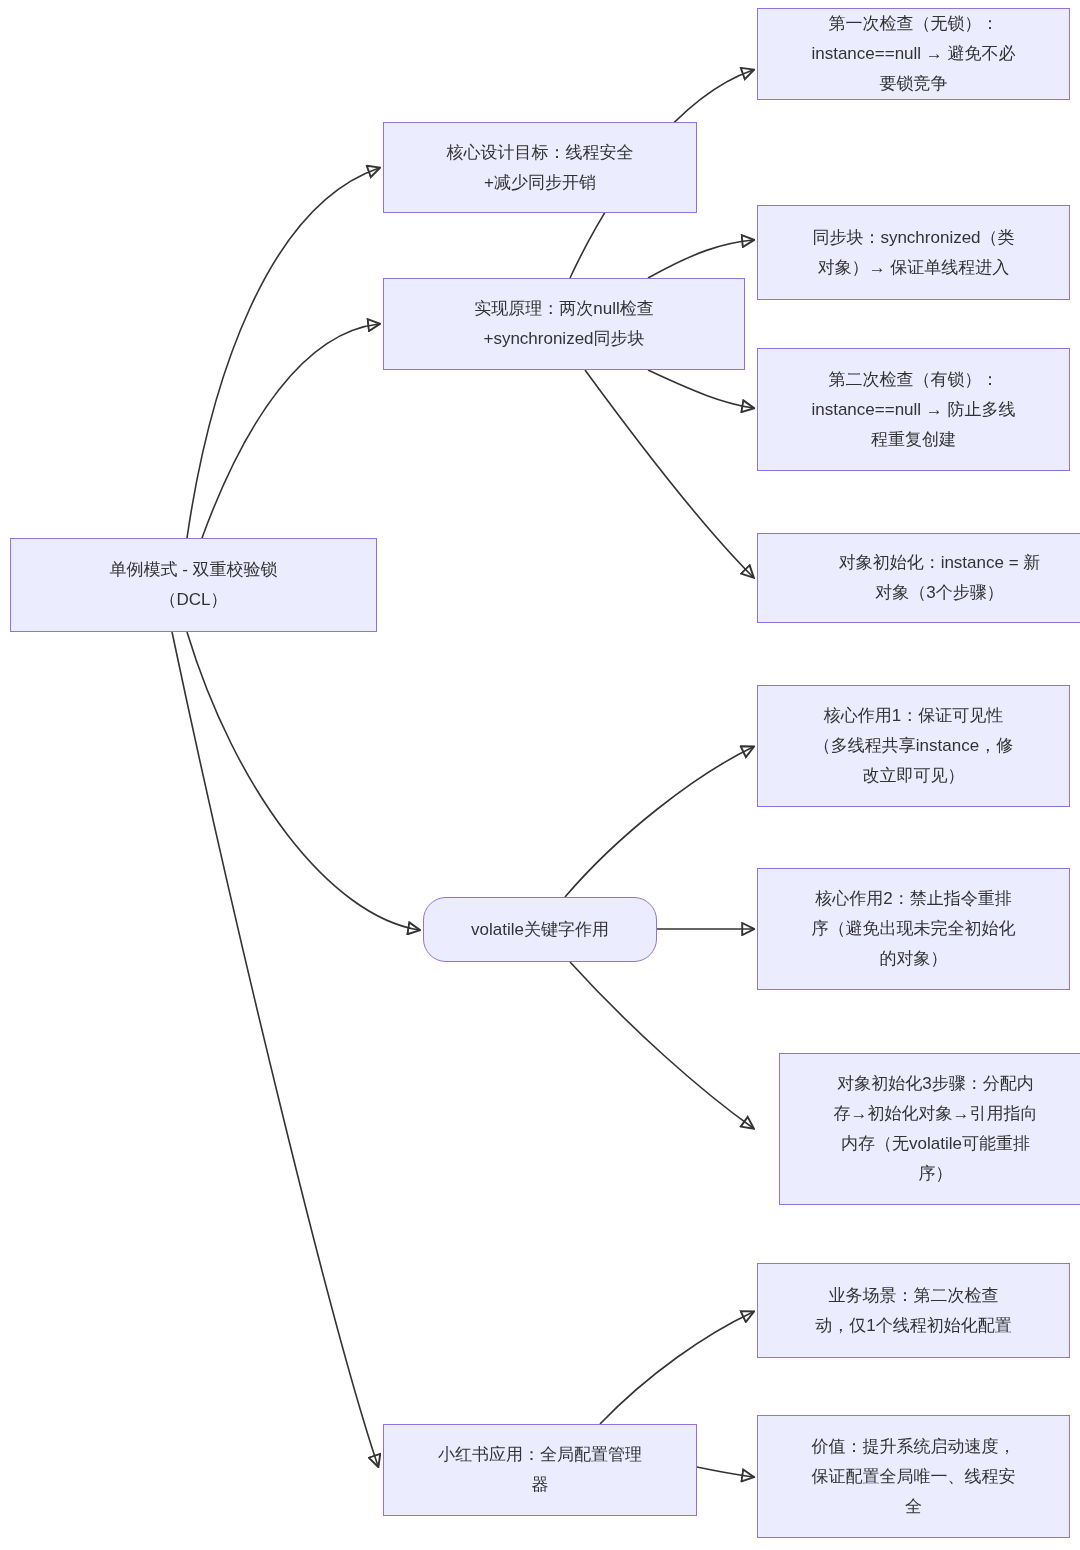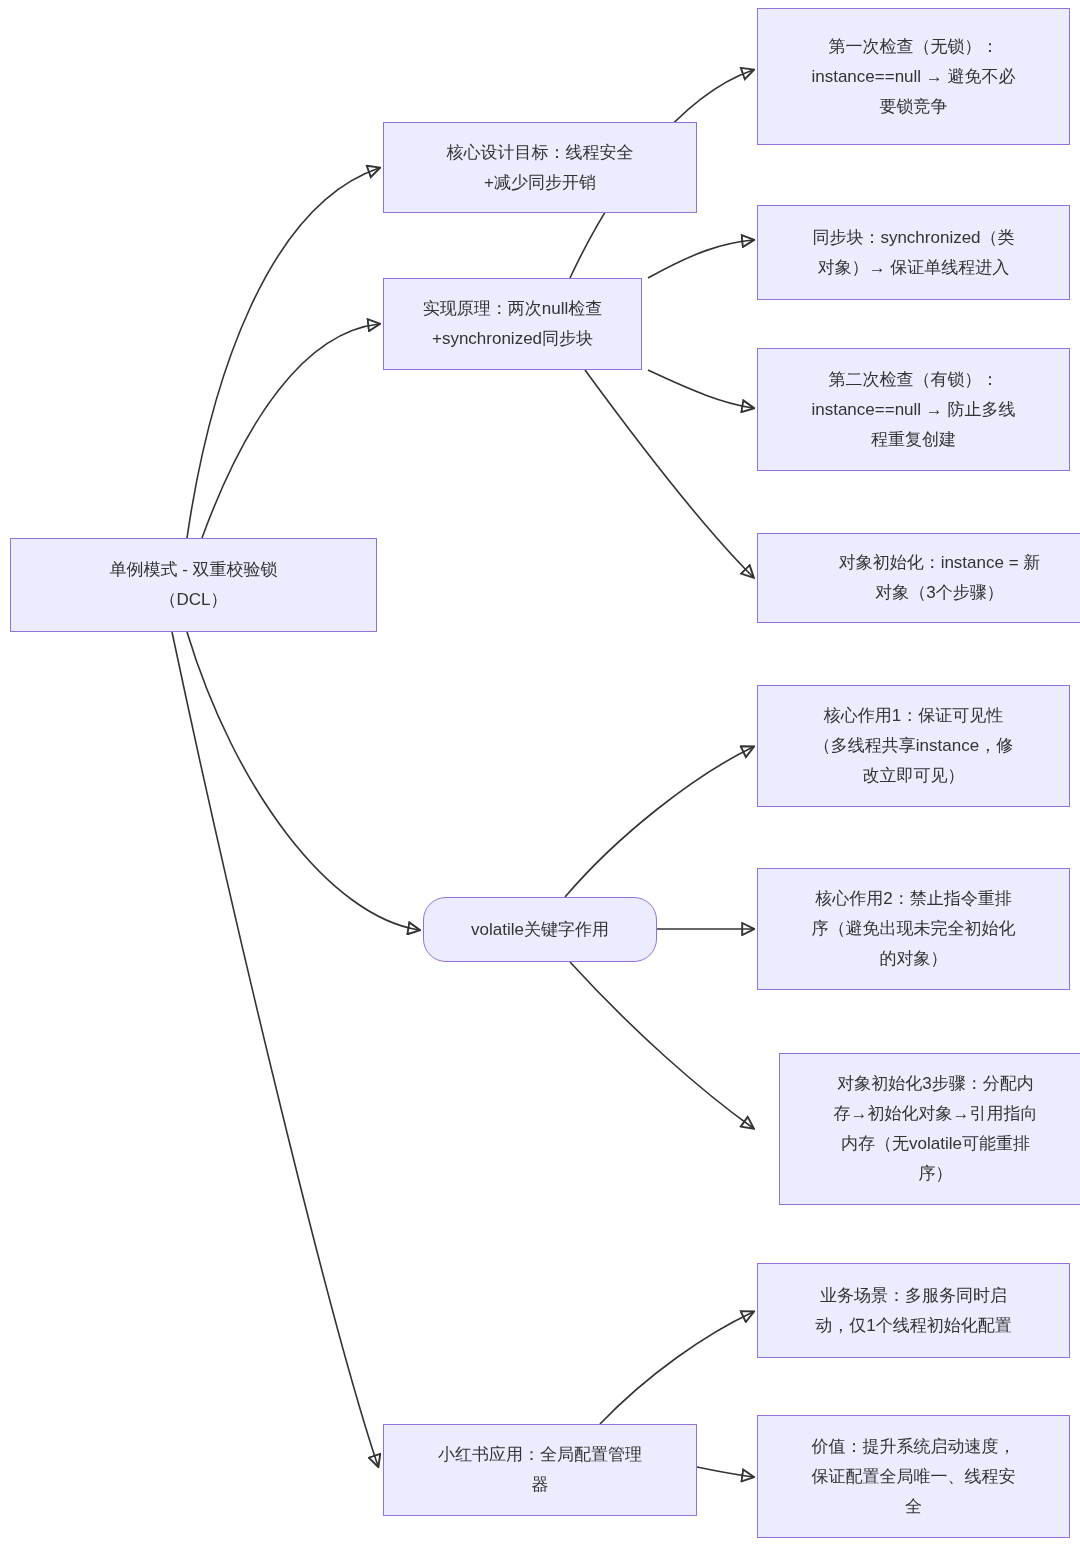--- a/index.html
+++ b/index.html
@@ -53,29 +53,29 @@
     <path marker-end="url(#arrow)" d="M600,1424 C648,1374 706,1334 753,1312"></path>
     <path marker-end="url(#arrow)" d="M697,1467 C716,1471 732,1474 753,1477"></path>
   </svg>
 
   <div class="node" style="left:10px;  top:538px;  width:367px; height:94px;">单例模式 - 双重校验锁
 （DCL）</div>
 
   <div class="node" style="left:383px; top:122px;  width:314px; height:91px;">核心设计目标：线程安全
 +减少同步开销</div>
 
-  <div class="node" style="left:383px; top:278px;  width:259px; height:92px;">实现原理：两次null检查
+  <div class="node" style="left:383px; top:278px;  width:362px; height:92px;">实现原理：两次null检查
 +synchronized同步块</div>
 
   <div class="node" style="left:423px; top:897px;  width:234px; height:65px;border-radius:23px;">volatile关键字作用</div>
 
   <div class="node" style="left:383px; top:1424px; width:314px; height:92px;">小红书应用：全局配置管理
 器</div>
 
-  <div class="node" style="left:757px; top:8px;    width:313px; height:137px;">第一次检查（无锁）：
+  <div class="node" style="left:757px; top:8px;    width:313px; height:92px;">第一次检查（无锁）：
 instance==null → 避免不必
 要锁竞争</div>
 
   <div class="node" style="left:757px; top:205px;  width:313px; height:95px;">同步块：synchronized（类
 对象）→ 保证单线程进入</div>
 
   <div class="node" style="left:757px; top:348px;  width:313px; height:123px;">第二次检查（有锁）：
 instance==null → 防止多线
 程重复创建</div>
 
@@ -88,20 +88,20 @@
 
   <div class="node" style="left:757px; top:868px;  width:313px; height:122px;">核心作用2：禁止指令重排
 序（避免出现未完全初始化
 的对象）</div>
 
   <div class="node" style="left:757px; top:1053px; width:313px; height:152px;margin-left:22px;">对象初始化3步骤：分配内
 存→初始化对象→引用指向
 内存（无volatile可能重排
 序）</div>
 
-  <div class="node" style="left:757px; top:1263px; width:313px; height:95px;">业务场景：多服务同时启
+  <div class="node" style="left:757px; top:1263px; width:313px; height:95px;">业务场景：第二次检查
 动，仅1个线程初始化配置</div>
 
   <div class="node" style="left:757px; top:1415px; width:313px; height:123px;">价值：提升系统启动速度，
 保证配置全局唯一、线程安
 全</div>
 
 </div>
 
 </body></html>

